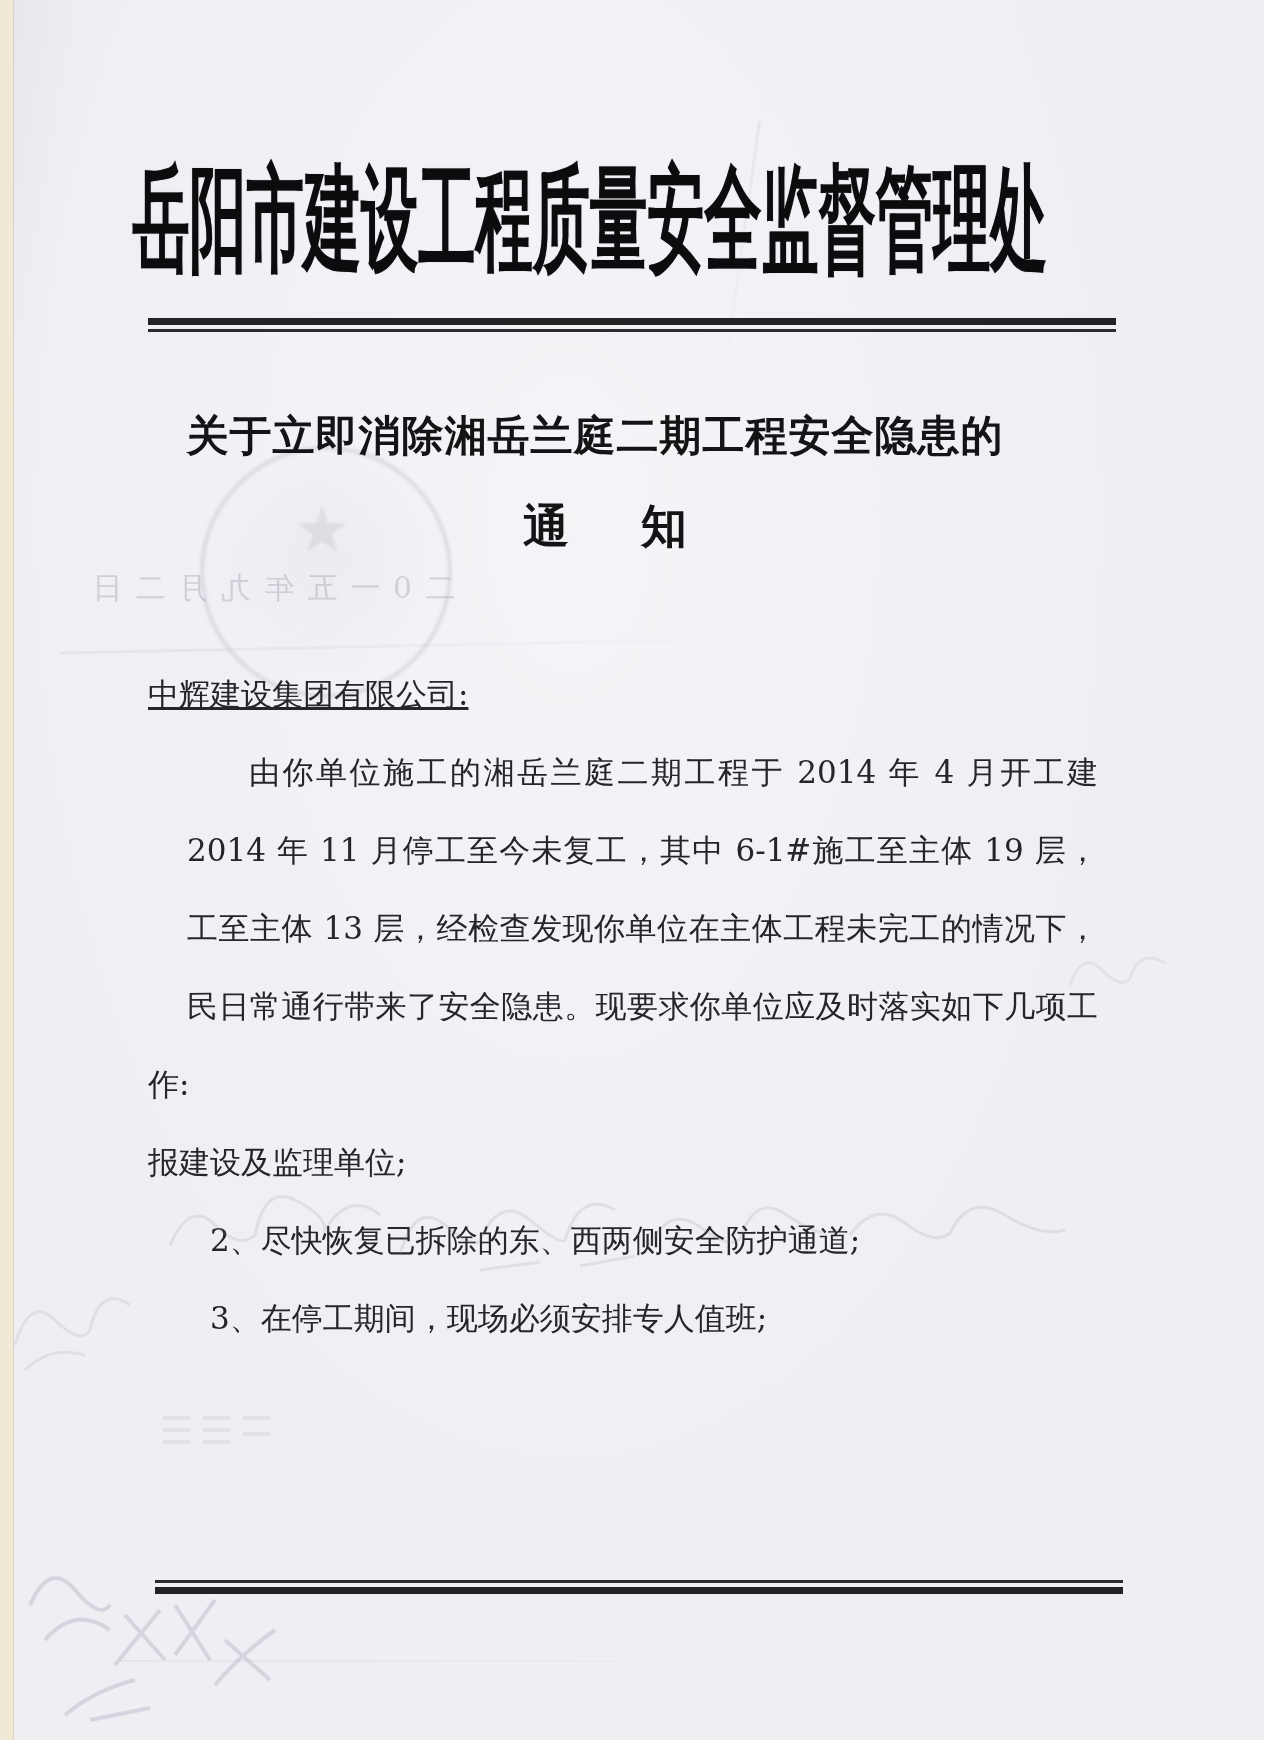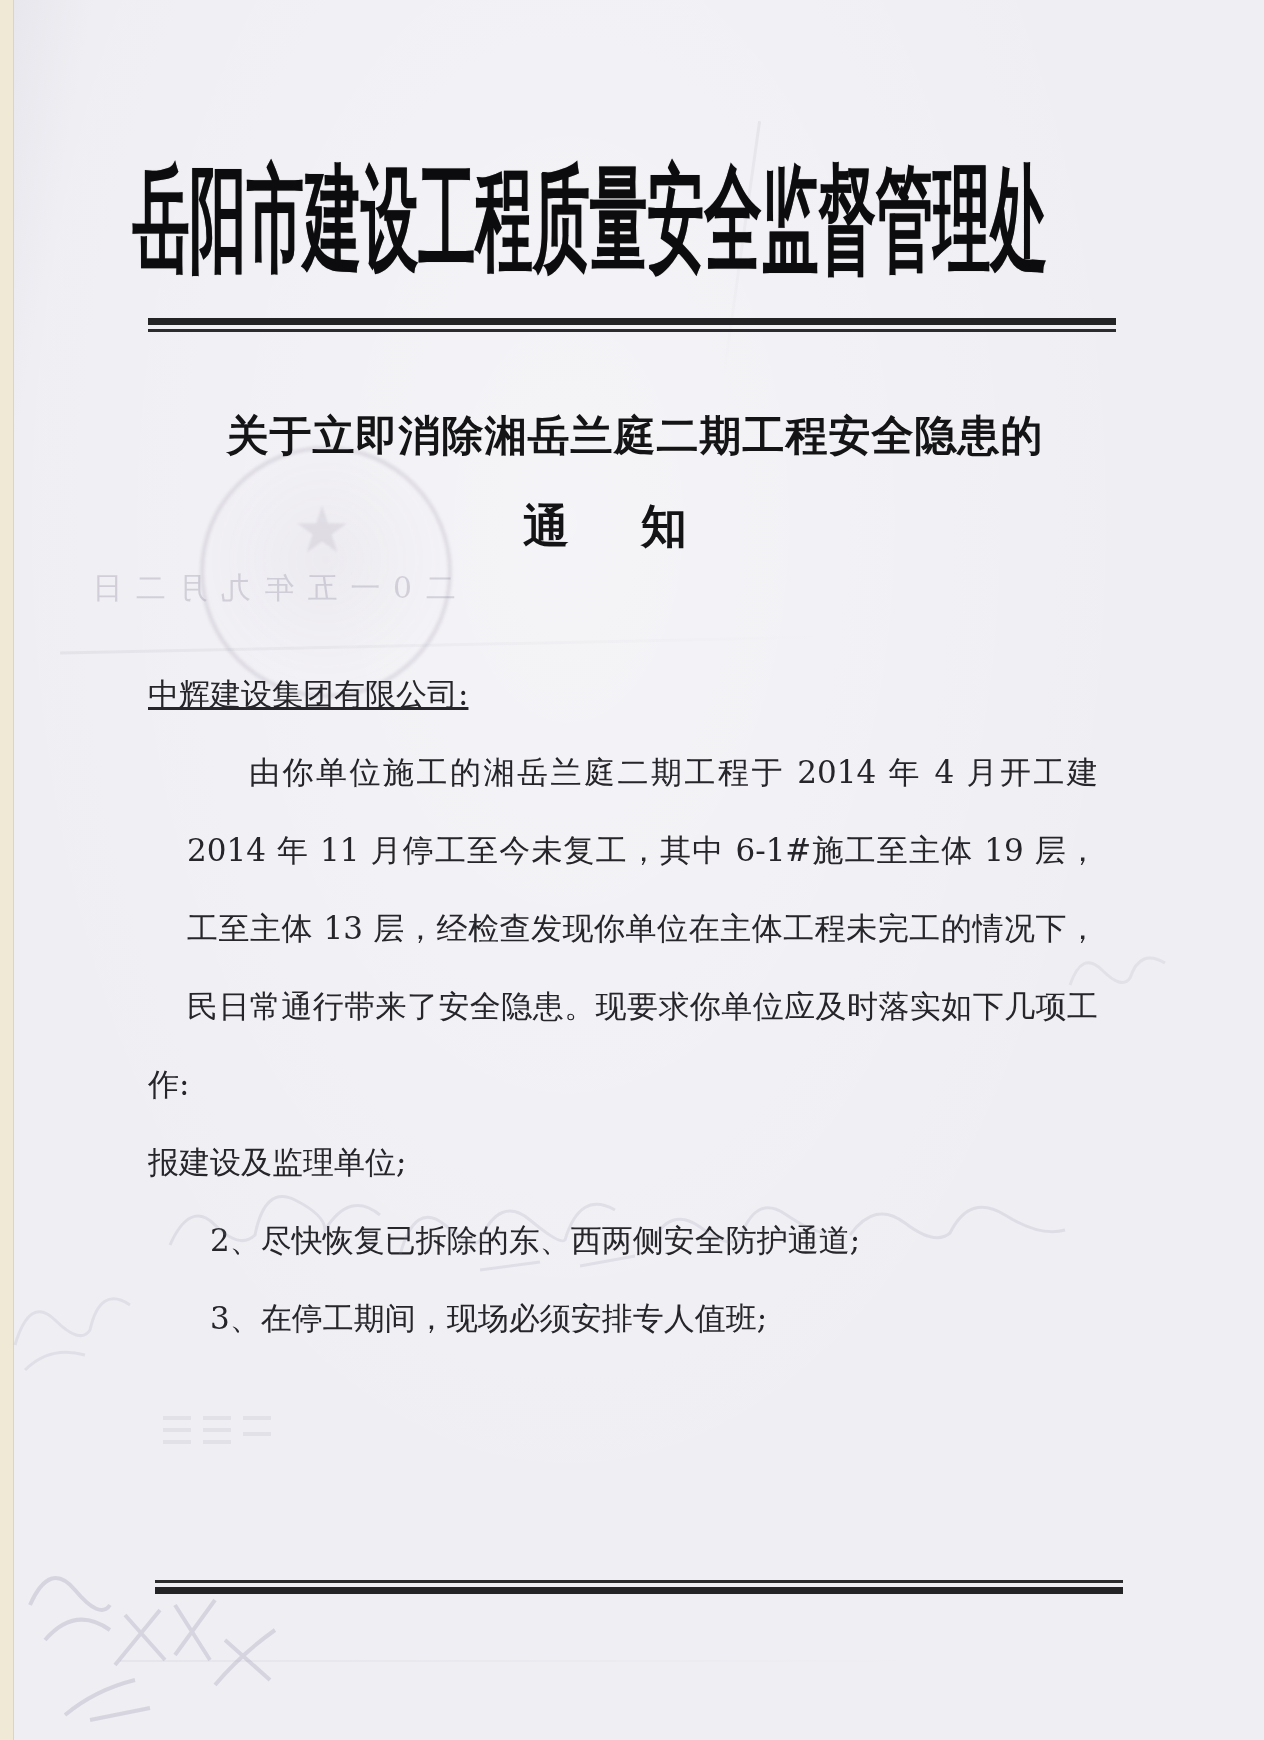--- a/index.html
+++ b/index.html
@@ -51,21 +51,21 @@
   .rule .bar-thin{height:3px;background:#2c2c2f;margin-top:4px;}
   .rule.header-rule{top:318px;}
   .rule.footer-rule{top:1580px;left:155px;}
   .rule.footer-rule .bar-thin{margin-top:0;}
   .rule.footer-rule .bar-thick{margin-top:4px;}
 
   
   .doc-title{
     position:absolute;left:0;top:408px;width:1190px;
     text-align:center;font-size:42px;font-weight:bold;color:#141416;
-    letter-spacing:1px;white-space:nowrap;margin-left:40px;
+    letter-spacing:1px;white-space:nowrap;
   }
   .notice-word{
     position:absolute;left:0;top:496px;width:1210px;
     display:flex;justify-content:center;column-gap:72px;
     font-size:46px;font-weight:bold;color:#141416;
   }
 
   
   .body-text{
     position:absolute;left:148px;top:655px;width:950px;

